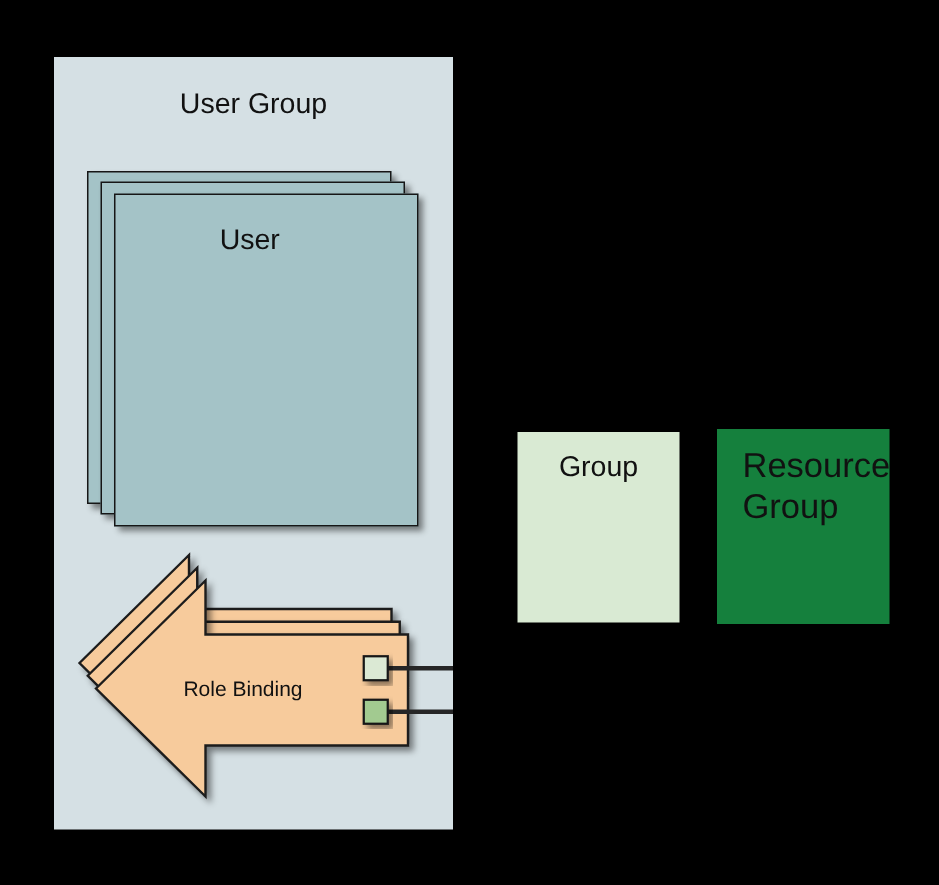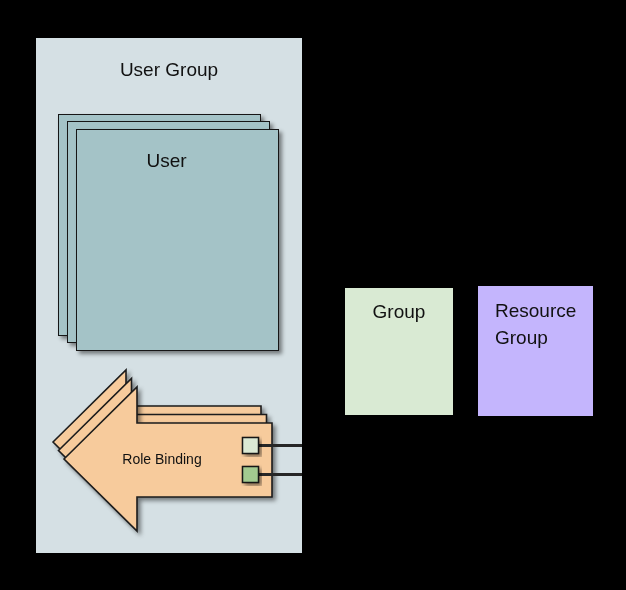--- a/index.html
+++ b/index.html
@@ -72,24 +72,24 @@
     background: #d9ead3;
     box-sizing: border-box;
     padding-top: 12px;
     text-align: center;
     font-size: 19px;
     line-height: 23px;
   }
   .rg-box {
     left: 478px; top: 286px;
     width: 115px; height: 130px;
-    background: #c4b5fd;
+    background: #15803d;
     box-sizing: border-box;
     padding: 11px 0 0 17px;
-    font-size: 19px;
+    font-size: 23px;
     line-height: 27px;
   }
   .rg-box .rg-label {
     display: block;
     width: 86px;
     text-align: left;
   }
 </style>
 </head>
 <body>

